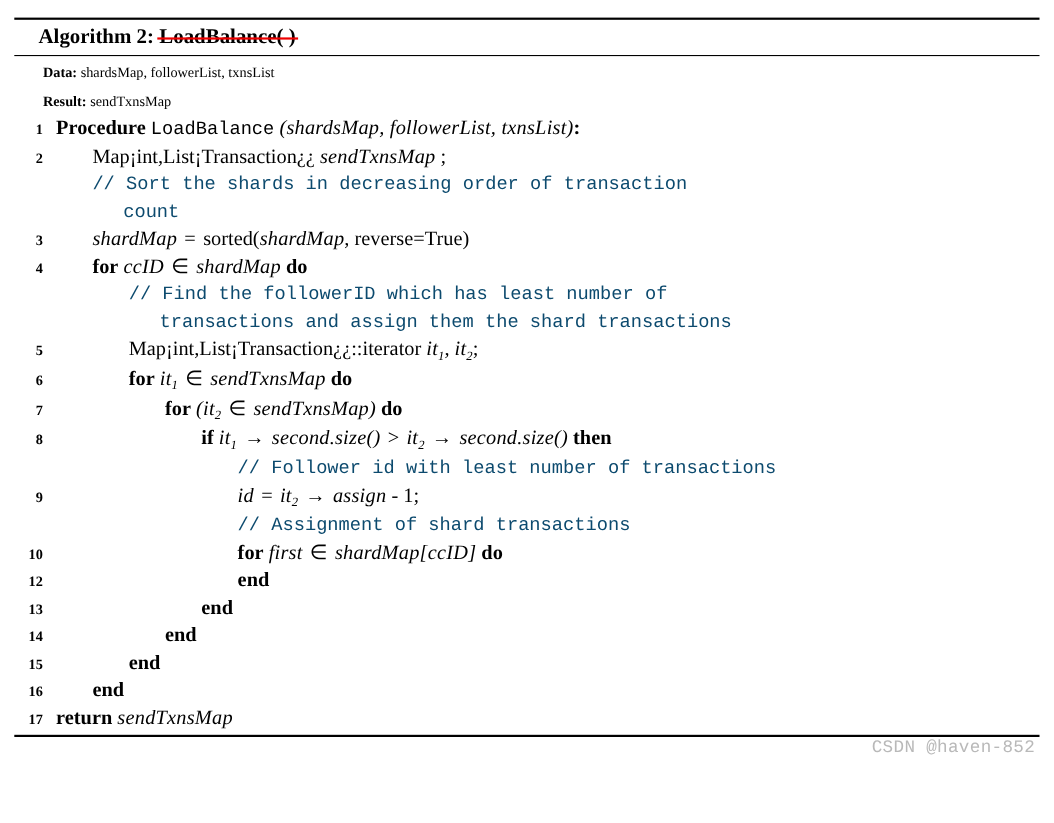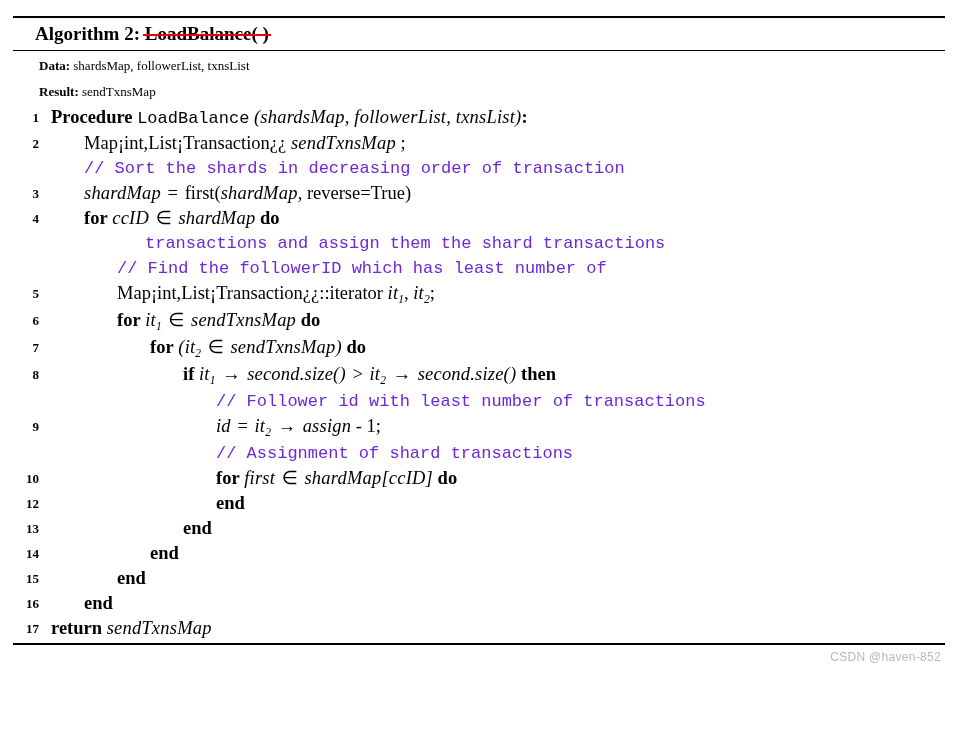--- a/index.html
+++ b/index.html
@@ -90,21 +90,21 @@
     min-width: 0;
   }
 
   
   .kw      { font-weight: bold; font-family: "Liberation Serif", serif; }
   .mi      { font-style: italic; font-family: "Liberation Serif", serif; letter-spacing: .2px; }
   .rm      { font-family: "Liberation Serif", serif; }
   .tt      { font-family: "Liberation Mono", monospace; font-size: 17px; }
   .cmt {
     font-family: "Liberation Mono", monospace;
-    color: #6d28d9;
+    color: #0c4a6e;
     font-size: 17px;
     line-height: 25px;
     display: block;
   }
   .cmt .cont { display: block; padding-left: 28px; }
   sub { font-size: 11.5px; font-style: italic; vertical-align: baseline; position: relative; top: 4px; }
   .op { font-family: "Liberation Serif", serif; padding: 0 2px; }
 
   
   .drow {
@@ -112,22 +112,22 @@
     line-height: 26px;
     padding-left: 26px;
   }
   .drow .lbl { font-weight: bold; }
 
   
   .watermark {
     position: absolute;
     right: 4px;
     bottom: -19px;
-    font-family: Liberation Sans, sans-serif;
-    font-size: 12px;
+    font-family: Liberation Mono, monospace;
+    font-size: 16px;
     color: #b9b9b9;
     letter-spacing: .3px;
     white-space: nowrap;
   }
 </style>
 </head>
 <body>
 
 <div id="algo">
 
@@ -174,32 +174,35 @@
         </div>
       </div>
     </div>
 
     <div class="row">
       <div class="lineno"></div>
       <div class="content">
         <div class="bar"></div>
         <div class="text">
           <span class="cmt">// Sort the shards in decreasing order of transaction</span>
+          <span class="cmt">
+              <span class="cont">count</span>
+            </span>
         </div>
       </div>
     </div>
 
     <div class="row">
       <div class="lineno">3</div>
       <div class="content">
         <div class="bar"></div>
         <div class="text">
           <span class="mi">shardMap</span>
           <span class="op">=</span>
-          <span class="rm">first(</span><span class="mi">shardMap</span><span class="rm">, reverse=True)</span>
+          <span class="rm">sorted(</span><span class="mi">shardMap</span><span class="rm">, reverse=True)</span>
         </div>
       </div>
     </div>
 
     <div class="row">
       <div class="lineno">4</div>
       <div class="content">
         <div class="bar"></div>
         <div class="text">
           <span class="kw">for</span>
@@ -210,24 +213,24 @@
         </div>
       </div>
     </div>
 
     <div class="row">
       <div class="lineno"></div>
       <div class="content">
         <div class="bar"></div>
         <div class="bar"></div>
         <div class="text">
+          <span class="cmt">// Find the followerID which has least number of</span>
           <span class="cmt">
               <span class="cont">transactions and assign them the shard transactions</span>
             </span>
-          <span class="cmt">// Find the followerID which has least number of</span>
         </div>
       </div>
     </div>
 
     <div class="row">
       <div class="lineno">5</div>
       <div class="content">
         <div class="bar"></div>
         <div class="bar"></div>
         <div class="text">

